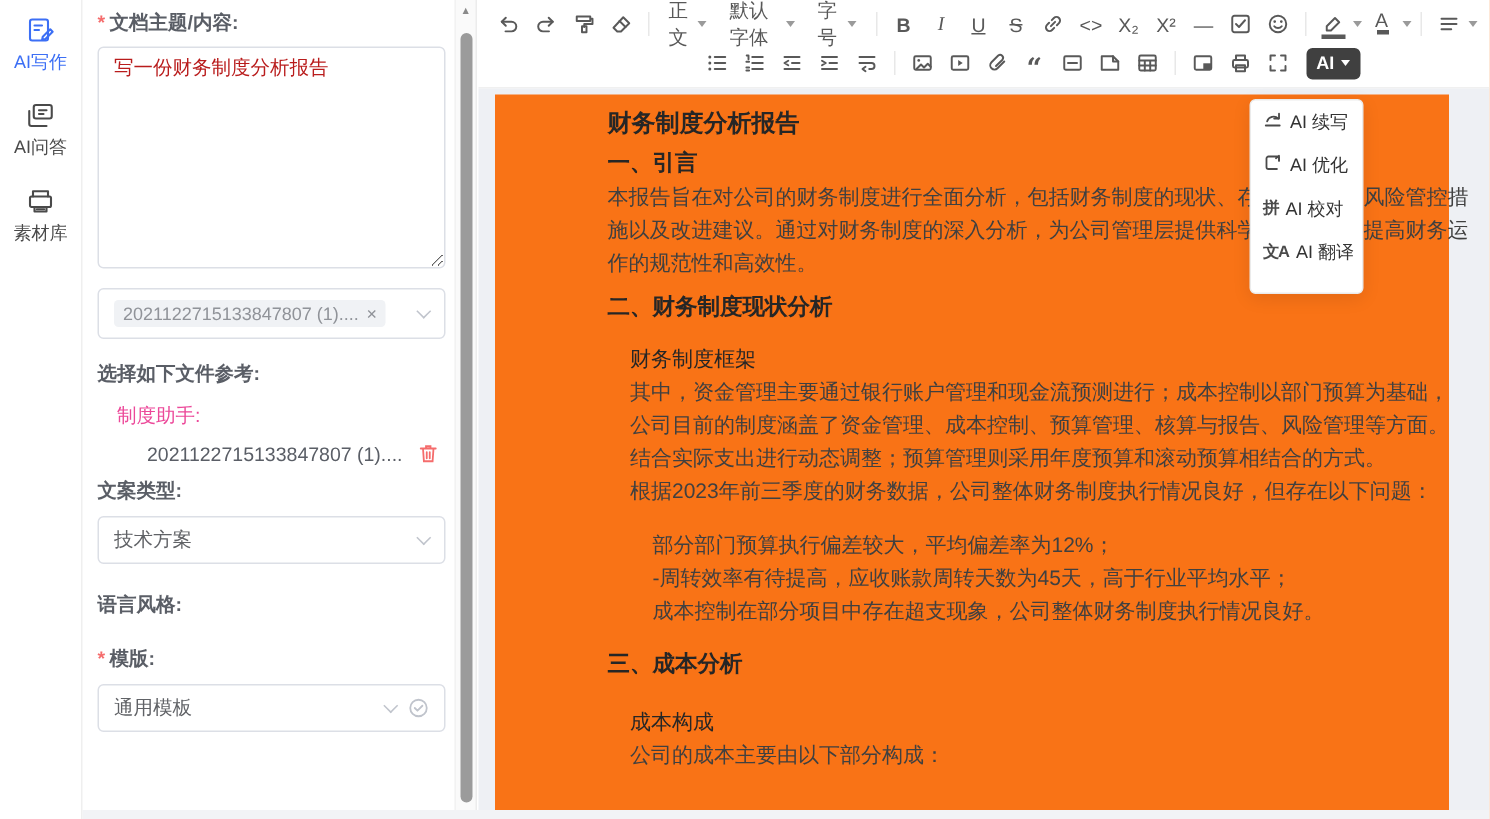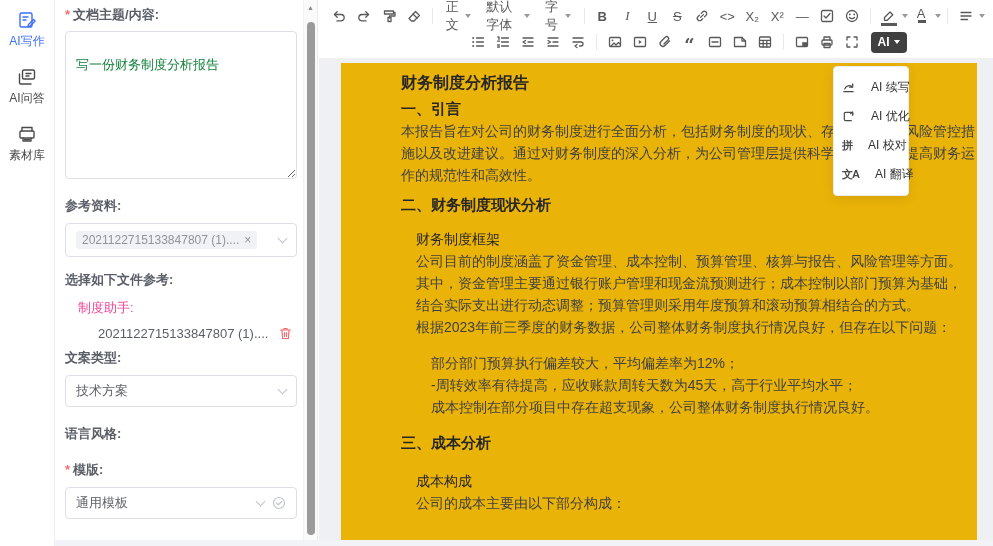--- a/index.html
+++ b/index.html
@@ -16,21 +16,21 @@
   .rail-item .ric { width:20px; height:20px; }
   .rail-item.active { color:#3c6ff5; }
   .rail-item svg { stroke:currentColor; fill:none; stroke-width:1.4; stroke-linecap:round; stroke-linejoin:round; width:20px; height:20px; }
 
   
   .panel { position:absolute; left:56px; top:0; width:247px; height:546px;
            padding:6px 6px 0 9px; background:#fff; }
   .lbl { font-size:13px; color:#5a5e66;font-weight:bold; }
   .req { color:#f56c6c; margin-right:3px; }
   .topic { width:232px; height:148px; margin-top:7px; border:1px solid #dcdfe6;
-           border-radius:4px; padding:24px 10px; font-size:13px; color:#15803d;
+           border-radius:4px; padding:4px 10px; font-size:13px; color:#b91c1c;
            font-family:"Liberation Sans", sans-serif; resize:both; outline:none; }
   .sel { width:232px; height:32px; border:1px solid #dcdfe6; border-radius:4px;
          display:flex; align-items:center; padding:0 10px; font-size:13px;
          color:#606266; background:#fff; cursor:pointer; }
   .sel .flex1 { flex:1; }
   .chip { background:#f0f2f5; border-radius:3px; font-size:12px; color:#909399;
           padding:2px 6px; display:flex; align-items:center; gap:5px; max-width:200px; white-space:nowrap; }
   .chip .x { color:#909399; font-size:12px; cursor:pointer; }
   .chev { width:7px; height:7px; border-right:1.4px solid #c0c4cc; border-bottom:1.4px solid #c0c4cc;
           transform:rotate(45deg); margin-top:-4px; flex:0 0 auto; }
@@ -70,33 +70,33 @@
   .u { text-decoration:underline; } .s { text-decoration:line-through; }
   .colorbar { position:absolute; left:4px; right:4px; bottom:2px; height:3px; background:#595959; }
   .quoteg { font-family:"DejaVu Serif", serif; font-size:18px; font-weight:bold; line-height:10px; padding-top:8px; }
   .ai-btn { background:#404040; color:#fff; border-radius:4px; height:21px; padding:0 7px;
             display:flex; align-items:center; gap:4px; font-size:12px; font-weight:bold;
             margin-left:6px; cursor:pointer; }
   .ai-btn .caret { border-top-color:#fff; }
 
   
   .canvas { flex:1; background:#eef0f4; padding:4px 0 6px 11px; overflow:hidden; }
-  .page { background:#eab308; width:636px; height:100%; padding:9px 20px 0 60px;margin-left:11px; }
+  .page { background:#f97316; width:636px; height:100%; padding:9px 20px 0 75px; }
   .d-title { font-size:16px; font-weight:bold; color:#262626; line-height:22px; }
   .d-h1 { font-size:15px; font-weight:bold; color:#262626; line-height:22px; }
   .d-h2 { font-size:14px; font-weight:normal; color:#262626; line-height:22px; margin-left:15px; }
   .d-p  { font-size:14px; color:#404040; line-height:22px; white-space:nowrap; }
   .d-p1 { margin-left:15px; } .d-p2 { margin-left:30px; }
   .mt4{margin-top:4px;} .mt8{margin-top:8px;} .mt12{margin-top:12px;} .mt14{margin-top:14px;} .mt16{margin-top:16px;}
 
   
   .ai-menu { position:absolute; left:833px; top:66px; width:76px; background:#fff;
              border:1px solid #ebebeb; border-radius:4px; box-shadow:0 3px 12px rgba(0,0,0,.09);
              padding:6px 0; z-index:6; }
-  .ai-mi { height:29px; display:flex; align-items:center; gap:16px; padding:0 8px;
+  .ai-mi { height:29px; display:flex; gap:5px; padding:0 8px;
            font-size:12px; color:#333; cursor:pointer; white-space:nowrap; }
   .ai-mi svg { stroke:#4a4a4a; fill:none; stroke-width:1.3; stroke-linecap:round; stroke-linejoin:round; width:13px; height:13px; flex:0 0 auto; }
   .ai-mi .ictext { font-size:11px; font-weight:bold; color:#4a4a4a; flex:0 0 auto; letter-spacing:-1px; }
 
   .bottom-strip { position:absolute; left:55px; right:0; bottom:0; height:6px; background:#f2f3f6; }
 </style>
 </head>
 <body>
 
 <div class="app">
@@ -134,21 +134,20 @@
       <span>素材库</span>
     </div>
   </nav>
 
   <section class="panel">
     <div class="lbl">
       <span class="req">*</span><span>文档主题/内容:</span>
     </div>
     <textarea class="topic" style="">写一份财务制度分析报告</textarea>
 
-    <div class="lbl" style="margin-top:14px;">参考资料:</div>
     <div class="sel" style="margin-top:8px; height:34px;">
       <span class="chip">
         <span>2021122715133847807 (1)....</span>
         <span class="x">×</span>
       </span>
       <span class="flex1"></span>
       <span class="chev"></span>
     </div>
 
     <div class="lbl" style="margin-top:14px;">选择如下文件参考:</div>
@@ -380,22 +379,22 @@
 
     <div class="canvas">
       <div class="page">
         <div class="d-title">财务制度分析报告</div>
         <div class="d-h1 mt4">一、引言</div>
         <div class="d-p">本报告旨在对公司的财务制度进行全面分析，包括财务制度的现状、存在的问题、风险管控措</div>
         <div class="d-p">施以及改进建议。通过对财务制度的深入分析，为公司管理层提供科学决策依据，提高财务运</div>
         <div class="d-p">作的规范性和高效性。</div>
         <div class="d-h1 mt8">二、财务制度现状分析</div>
         <div class="d-h2 mt12">财务制度框架</div>
+        <div class="d-p d-p1">其中，资金管理主要通过银行账户管理和现金流预测进行；成本控制以部门预算为基础，</div>
         <div class="d-p d-p1">公司目前的制度涵盖了资金管理、成本控制、预算管理、核算与报告、风险管理等方面。</div>
-        <div class="d-p d-p1">其中，资金管理主要通过银行账户管理和现金流预测进行；成本控制以部门预算为基础，</div>
         <div class="d-p d-p1">结合实际支出进行动态调整；预算管理则采用年度预算和滚动预算相结合的方式。</div>
         <div class="d-p d-p1">根据2023年前三季度的财务数据，公司整体财务制度执行情况良好，但存在以下问题：</div>
         <div class="d-p d-p2 mt14">部分部门预算执行偏差较大，平均偏差率为12%；</div>
         <div class="d-p d-p2">-周转效率有待提高，应收账款周转天数为45天，高于行业平均水平；</div>
         <div class="d-p d-p2">成本控制在部分项目中存在超支现象，公司整体财务制度执行情况良好。</div>
         <div class="d-h1 mt14">三、成本分析</div>
         <div class="d-h2 mt16">成本构成</div>
         <div class="d-p d-p1">公司的成本主要由以下部分构成：</div>
 
       </div>

